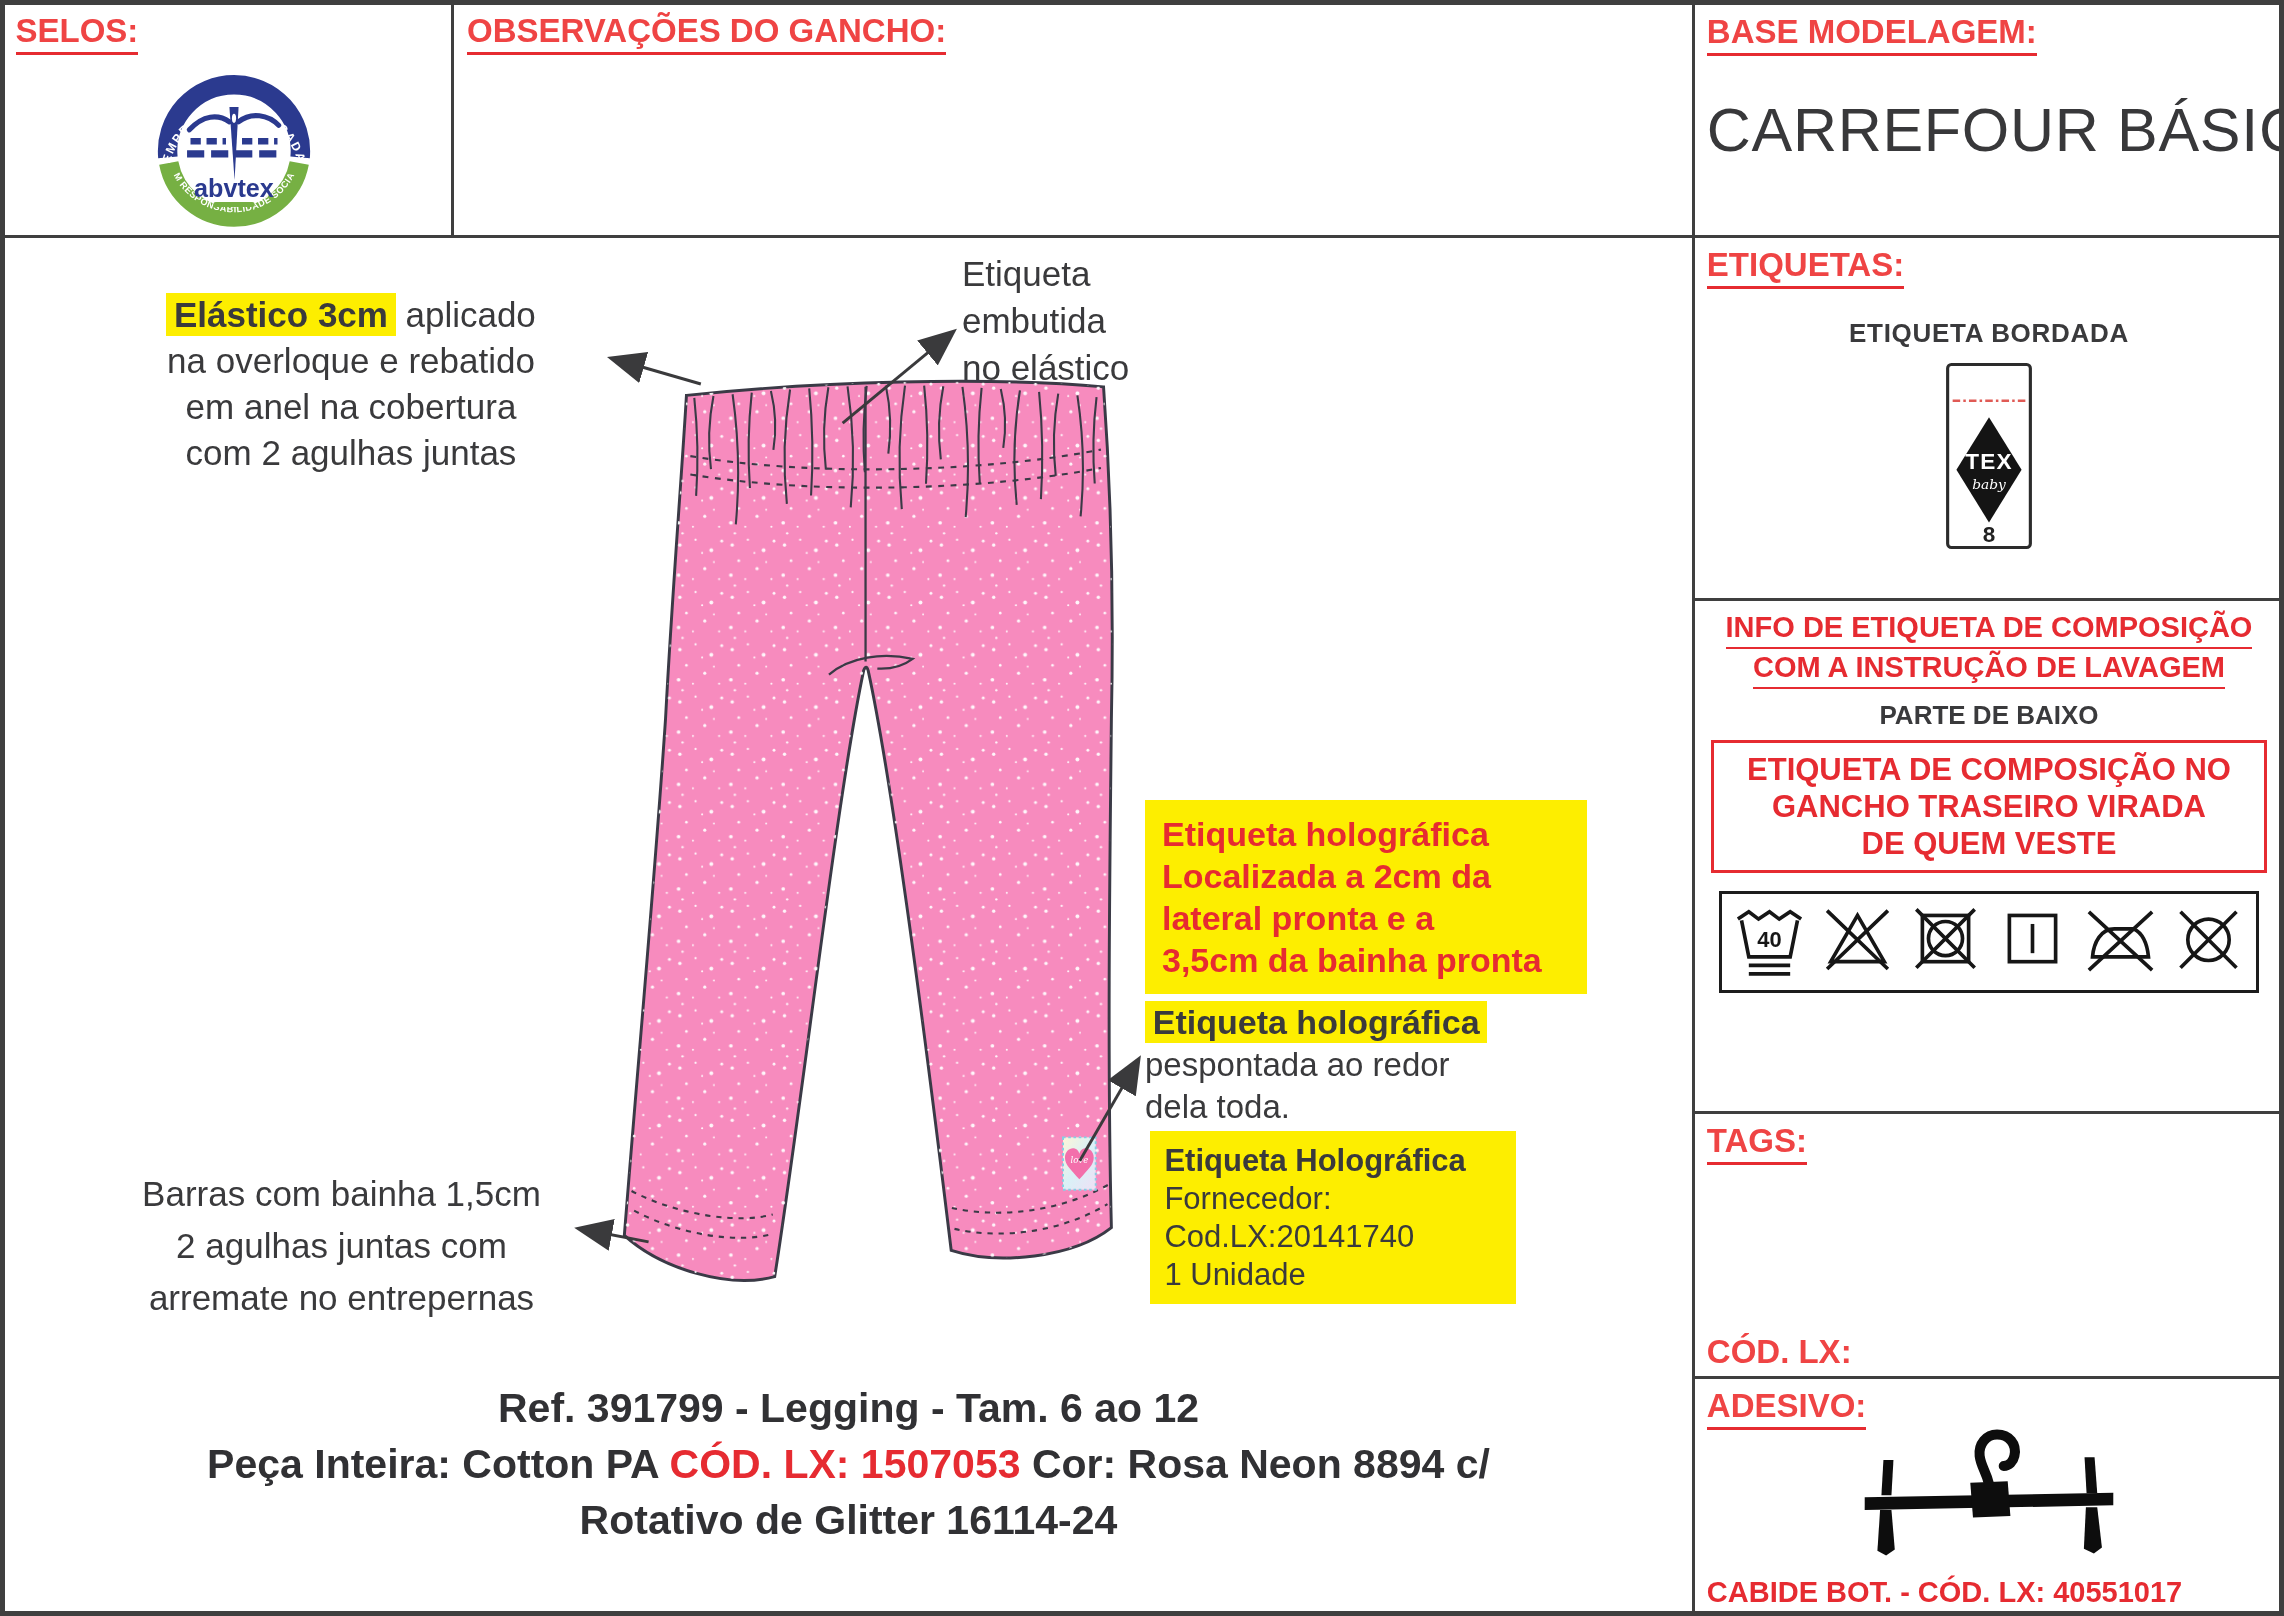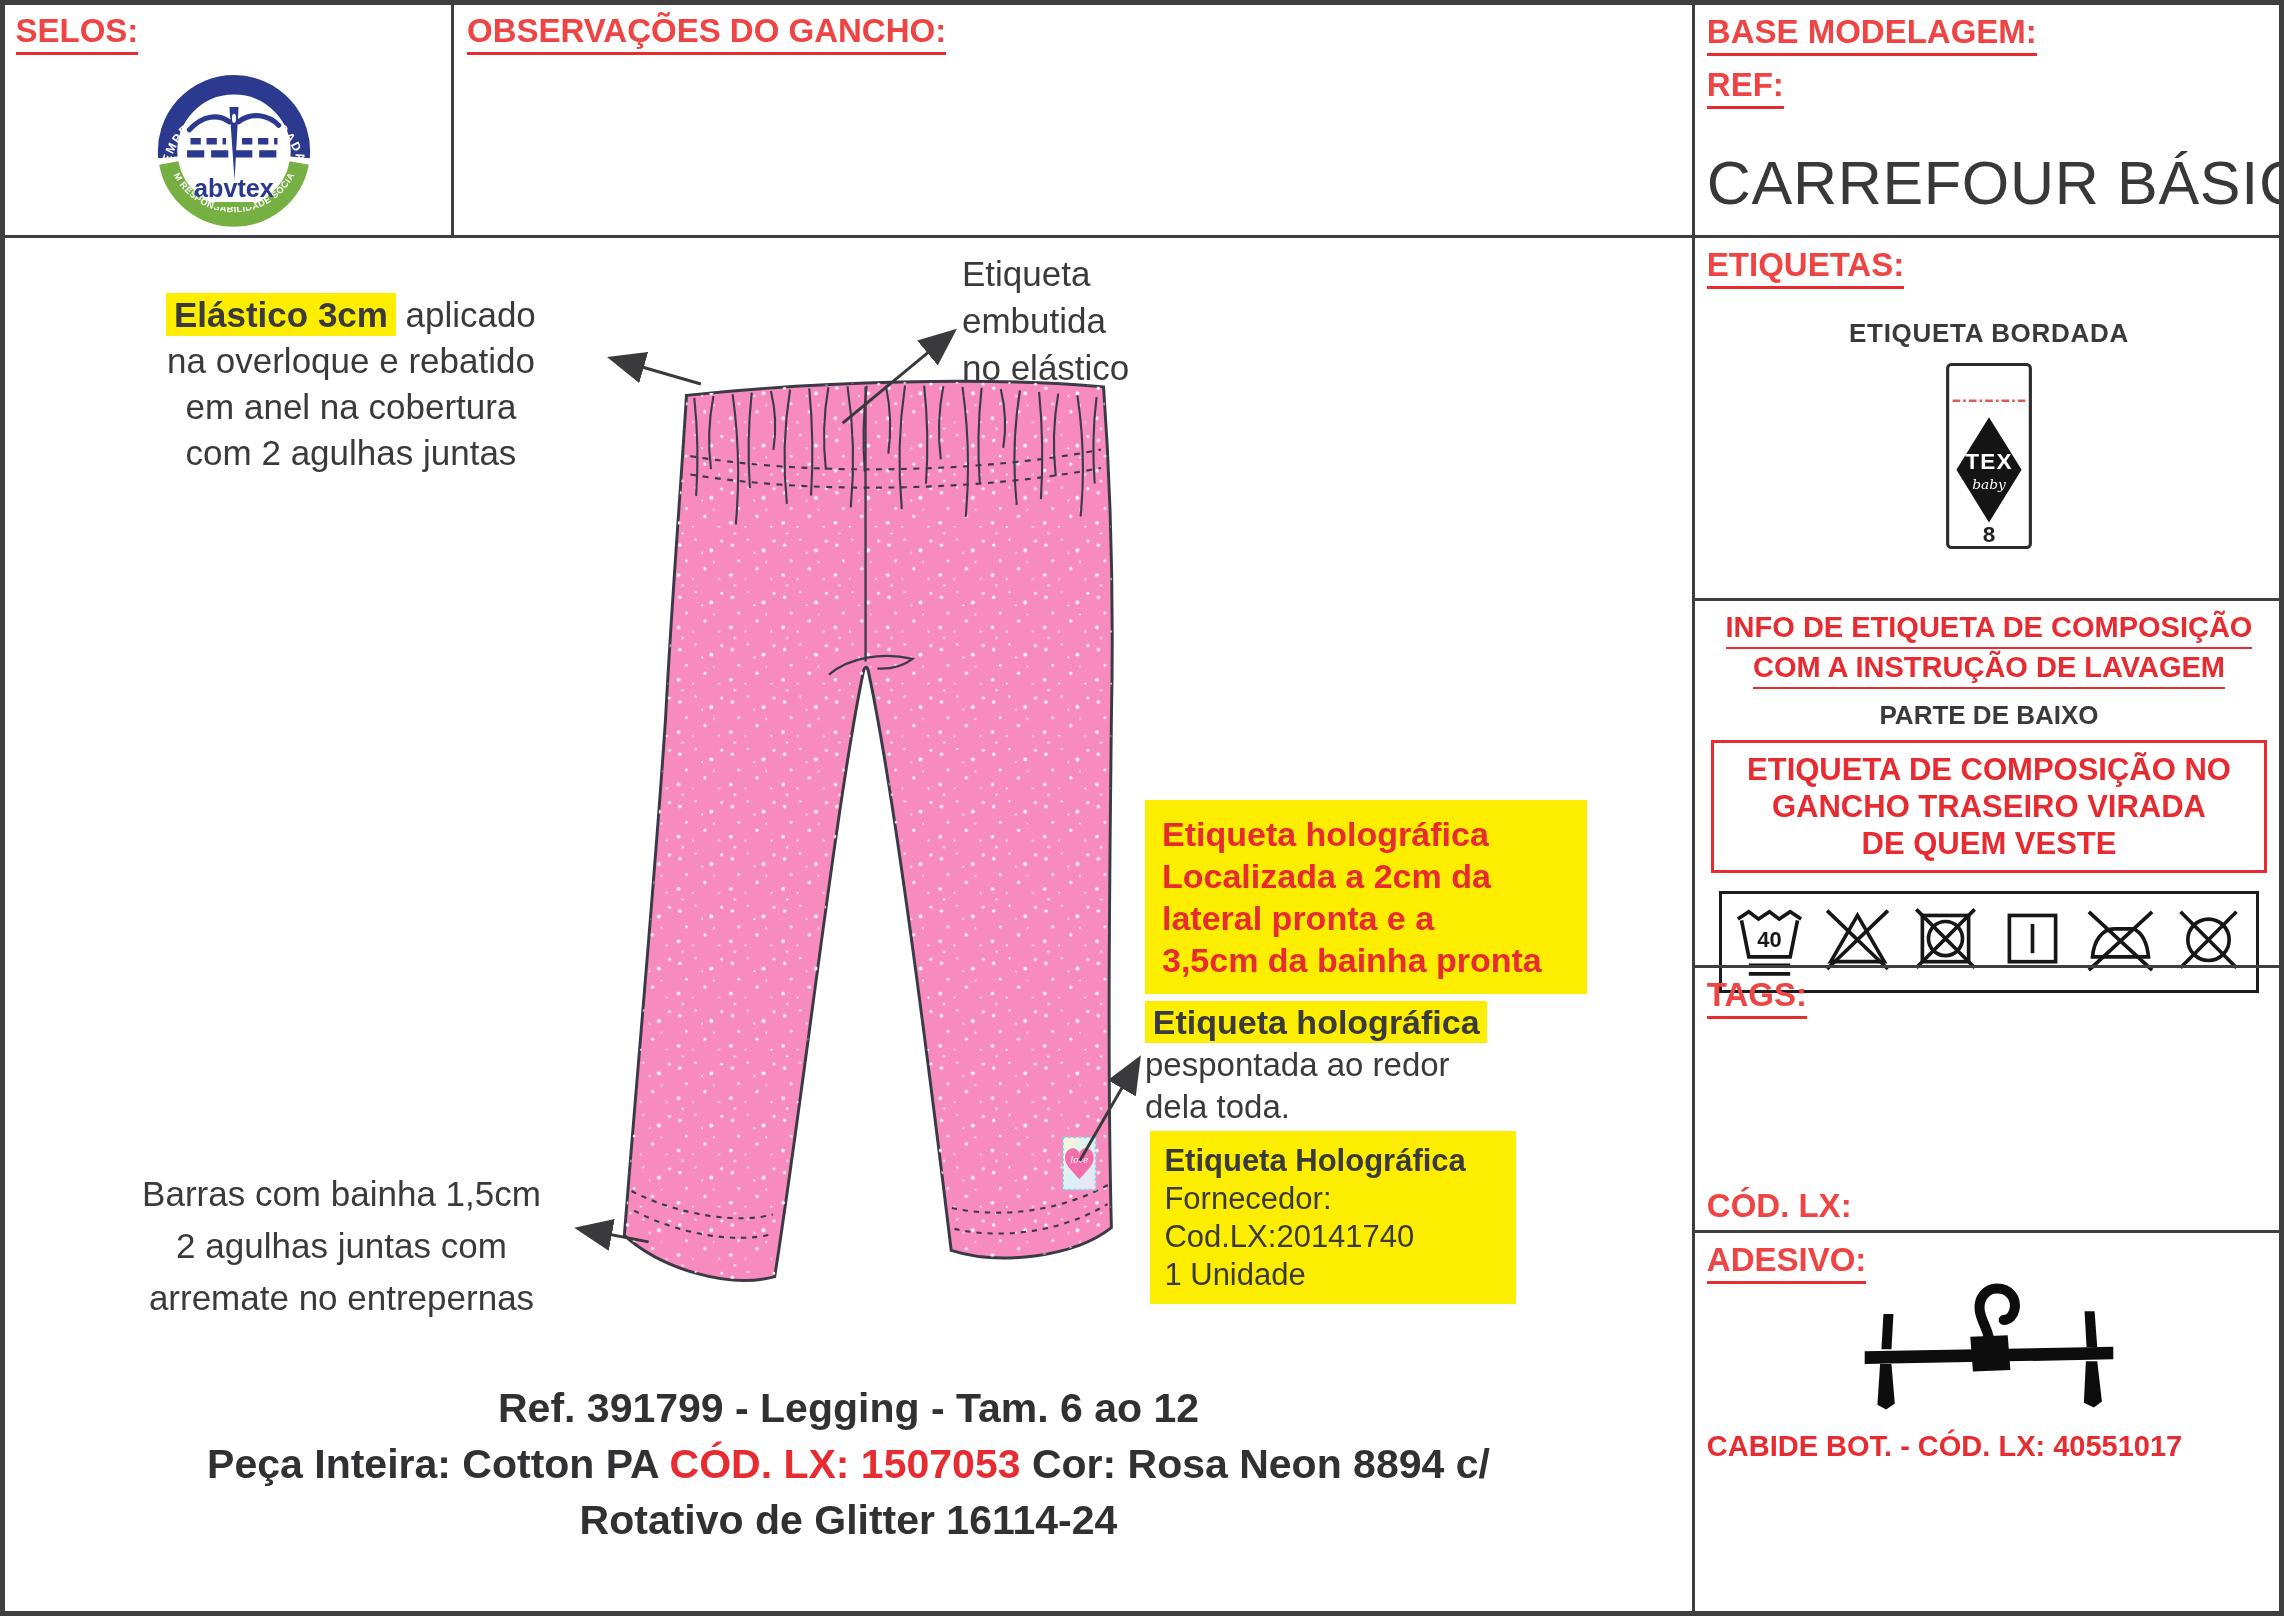--- a/index.html
+++ b/index.html
@@ -17,21 +17,21 @@
   .cell-main{left:0;top:230px;width:1687px;height:1376px;border-top:3.9px solid #3f3f3f;}
   
   .rhead{color:#ef4444;font-weight:bold;font-size:33px;line-height:38px;}
   .rhead span{display:inline-block;border-bottom:3.3px solid #e62b31;padding-bottom:2px;}
   .rhead.nound span{border-bottom:none;}
   
   .rcol{position:absolute;left:1687px;top:0;width:591px;height:1606px;border-left:3.9px solid #3f3f3f;background:#fff;}
   .rcol section{position:relative;width:100%;padding:7.8px 11.8px;}
   .rc-base{height:230px;}
   .rc-etiquetas{height:363px;border-top:3.9px solid #3f3f3f;}
-  .rc-info{height:367px;border-top:3.9px solid #3f3f3f;padding:9.1px 9.1px;}
+  .rc-info{height:513px;border-top:3.9px solid #3f3f3f;padding:9.1px 9.1px;}
   .rc-tags{height:265px;border-top:3.9px solid #3f3f3f;}
   .rc-adesivo{height:235px;border-top:3.9px solid #3f3f3f;}
   .model-name{margin-top:39px;font-size:61px;color:#38383a;text-align:center;white-space:nowrap;letter-spacing:0.7px;}
   .ref-line{margin-top:10.5px;}
   .sub-bold{margin-top:29px;text-align:center;font-weight:bold;font-size:26px;color:#3a3a3c;letter-spacing:0.7px;}
   .tex-svg{display:block;margin:13px auto 0;}
   .info-head{color:#e62b31;font-weight:bold;font-size:29px;line-height:37px;text-align:center;}
   .info-head span{display:inline-block;border-bottom:2.6px solid #e62b31;padding-bottom:1.3px;}
   .parte{margin-top:10.5px;text-align:center;font-weight:bold;font-size:26px;color:#3a3a3c;}
   .redbox{margin:9.1px 3.9px 0;border:3.9px solid #e62b31;color:#e62b31;font-weight:bold;
@@ -95,21 +95,20 @@
   </div>
 
   <div class="cell cell-obs">
     <div class="rhead"><span>OBSERVAÇÕES DO GANCHO:</span></div>
   </div>
 
   <div class="rcol">
 
     <section class="rc-base">
       <div class="rhead"><span>BASE MODELAGEM:</span></div>
-      <div class="rhead ref-line"><span>REF:</span></div>
       <div class="model-name">CARREFOUR BÁSICO</div>
     </section>
 
     <section class="rc-etiquetas">
       <div class="rhead"><span>ETIQUETAS:</span></div>
       <div class="sub-bold">ETIQUETA BORDADA</div>
       <svg class="tex-svg" viewBox="0 0 140 300" width="88" height="188">
         <rect x="4" y="4" width="132" height="292" rx="6" fill="#ffffff" stroke="#2c2c2c" stroke-width="5"></rect>
         <path d="M12,62 H128" stroke="#e05a55" stroke-width="4" stroke-dasharray="12 5 4 5"></path>
         <polygon points="70,88 122,172 70,256 18,172" fill="#141414"></polygon>

